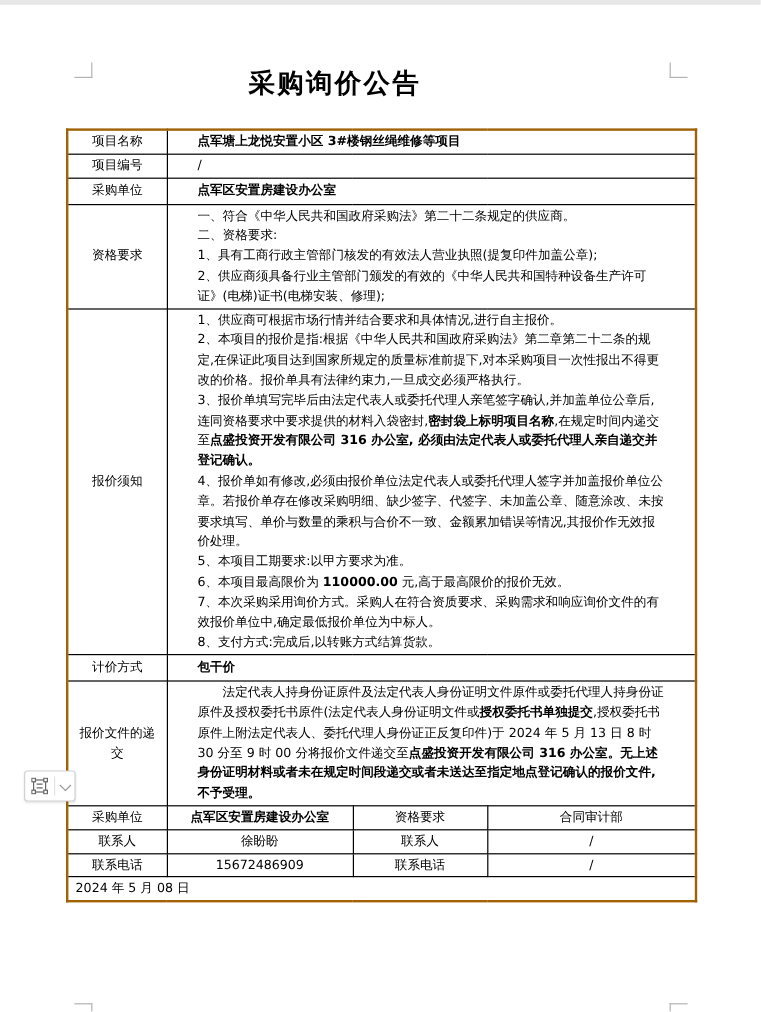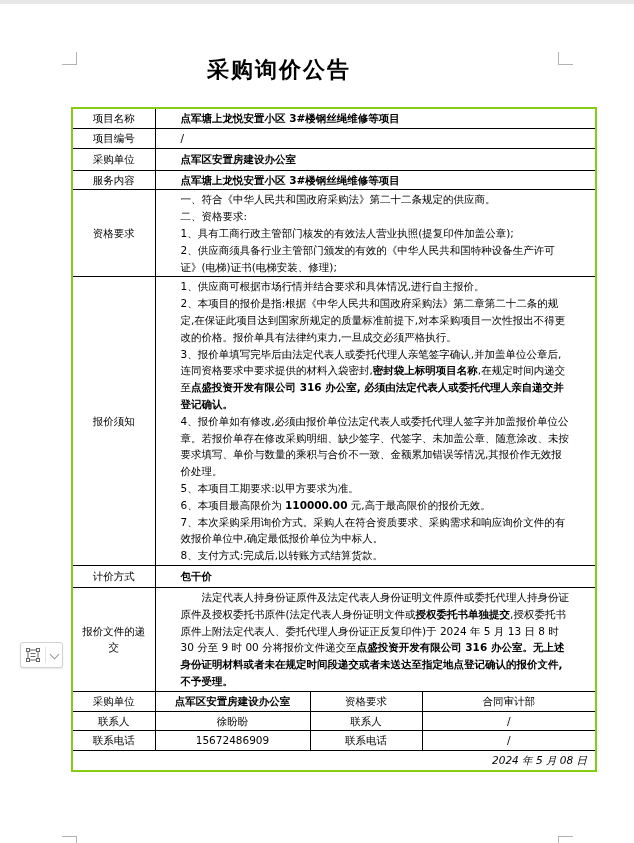--- a/index.html
+++ b/index.html
@@ -16,33 +16,32 @@
   
   .mark{position:absolute;width:14px;height:12px;border:0 solid #b3b3b3;}
   .mk-tl{left:62px;top:52px;border-right-width:1px;border-bottom-width:1px;}
   .mk-tr{left:558px;top:52px;border-left-width:1px;border-bottom-width:1px;}
   .mk-bl{left:62px;top:836px;height:7px;border-right-width:1px;border-top-width:1px;}
   .mk-br{left:558px;top:836px;height:7px;border-left-width:1px;border-top-width:1px;}
 
   table.main{
     position:absolute;left:55px;top:107px;width:524px;
     border-collapse:collapse;table-layout:fixed;
-    border:2px solid #84cc16;
-    margin-left:16px;
+    border:2px solid #a16207;
   }
   td{
     border:1px solid #000;
     font-size:10.5px;line-height:16.8px;
     padding:1px 6px;vertical-align:middle;overflow:hidden;
   }
   td.lbl{text-align:center;padding:1px 2px;white-space:pre-line;}
   td.cnt{padding:1px 25px;}
   .bold{font-weight:bold;}
   .center{text-align:center;}
-  .right{text-align:right;padding-right:8px;font-style:italic;}
+  .right{padding-right:8px;}
   .para{margin:0;}
   .indent .para{text-indent:21px;}
   span.b{font-weight:bold;}
   span.u{}
 
   
   .float-toolbar{
     position:absolute;left:20px;top:642px;height:24px;
     background:#fff;border:1px solid #d2d2d2;border-radius:3px;
     display:flex;align-items:center;box-shadow:0 1px 2px rgba(0,0,0,0.10);
@@ -77,24 +76,20 @@
     <td class="lbl">项目名称</td>
     <td class="cnt bold" colspan="3">点军塘上龙悦安置小区 3#楼钢丝绳维修等项目</td>
   </tr>
   <tr style="height:19px">
     <td class="lbl">项目编号</td>
     <td class="cnt" colspan="3">/</td>
   </tr>
   <tr style="height:22px">
     <td class="lbl">采购单位</td>
     <td class="cnt bold" colspan="3">点军区安置房建设办公室</td>
-  </tr>
-  <tr style="height:19px">
-    <td class="lbl">服务内容</td>
-    <td class="cnt bold" colspan="3">点军塘上龙悦安置小区 3#楼钢丝绳维修等项目</td>
   </tr>
   <tr style="height:84px">
     <td class="lbl">资格要求</td>
     <td class="cnt" colspan="3">
           <div class="para">一、符合《中华人民共和国政府采购法》第二十二条规定的供应商。</div>
           <div class="para">二、资格要求:</div>
           <div class="para">1、具有工商行政主管部门核发的有效法人营业执照(提复印件加盖公章);</div>
           <div class="para">2、供应商须具备行业主管部门颁发的有效的《中华人民共和国特种设备生产许可证》(电梯)证书(电梯安装、修理);</div>
         </td>
   </tr>

